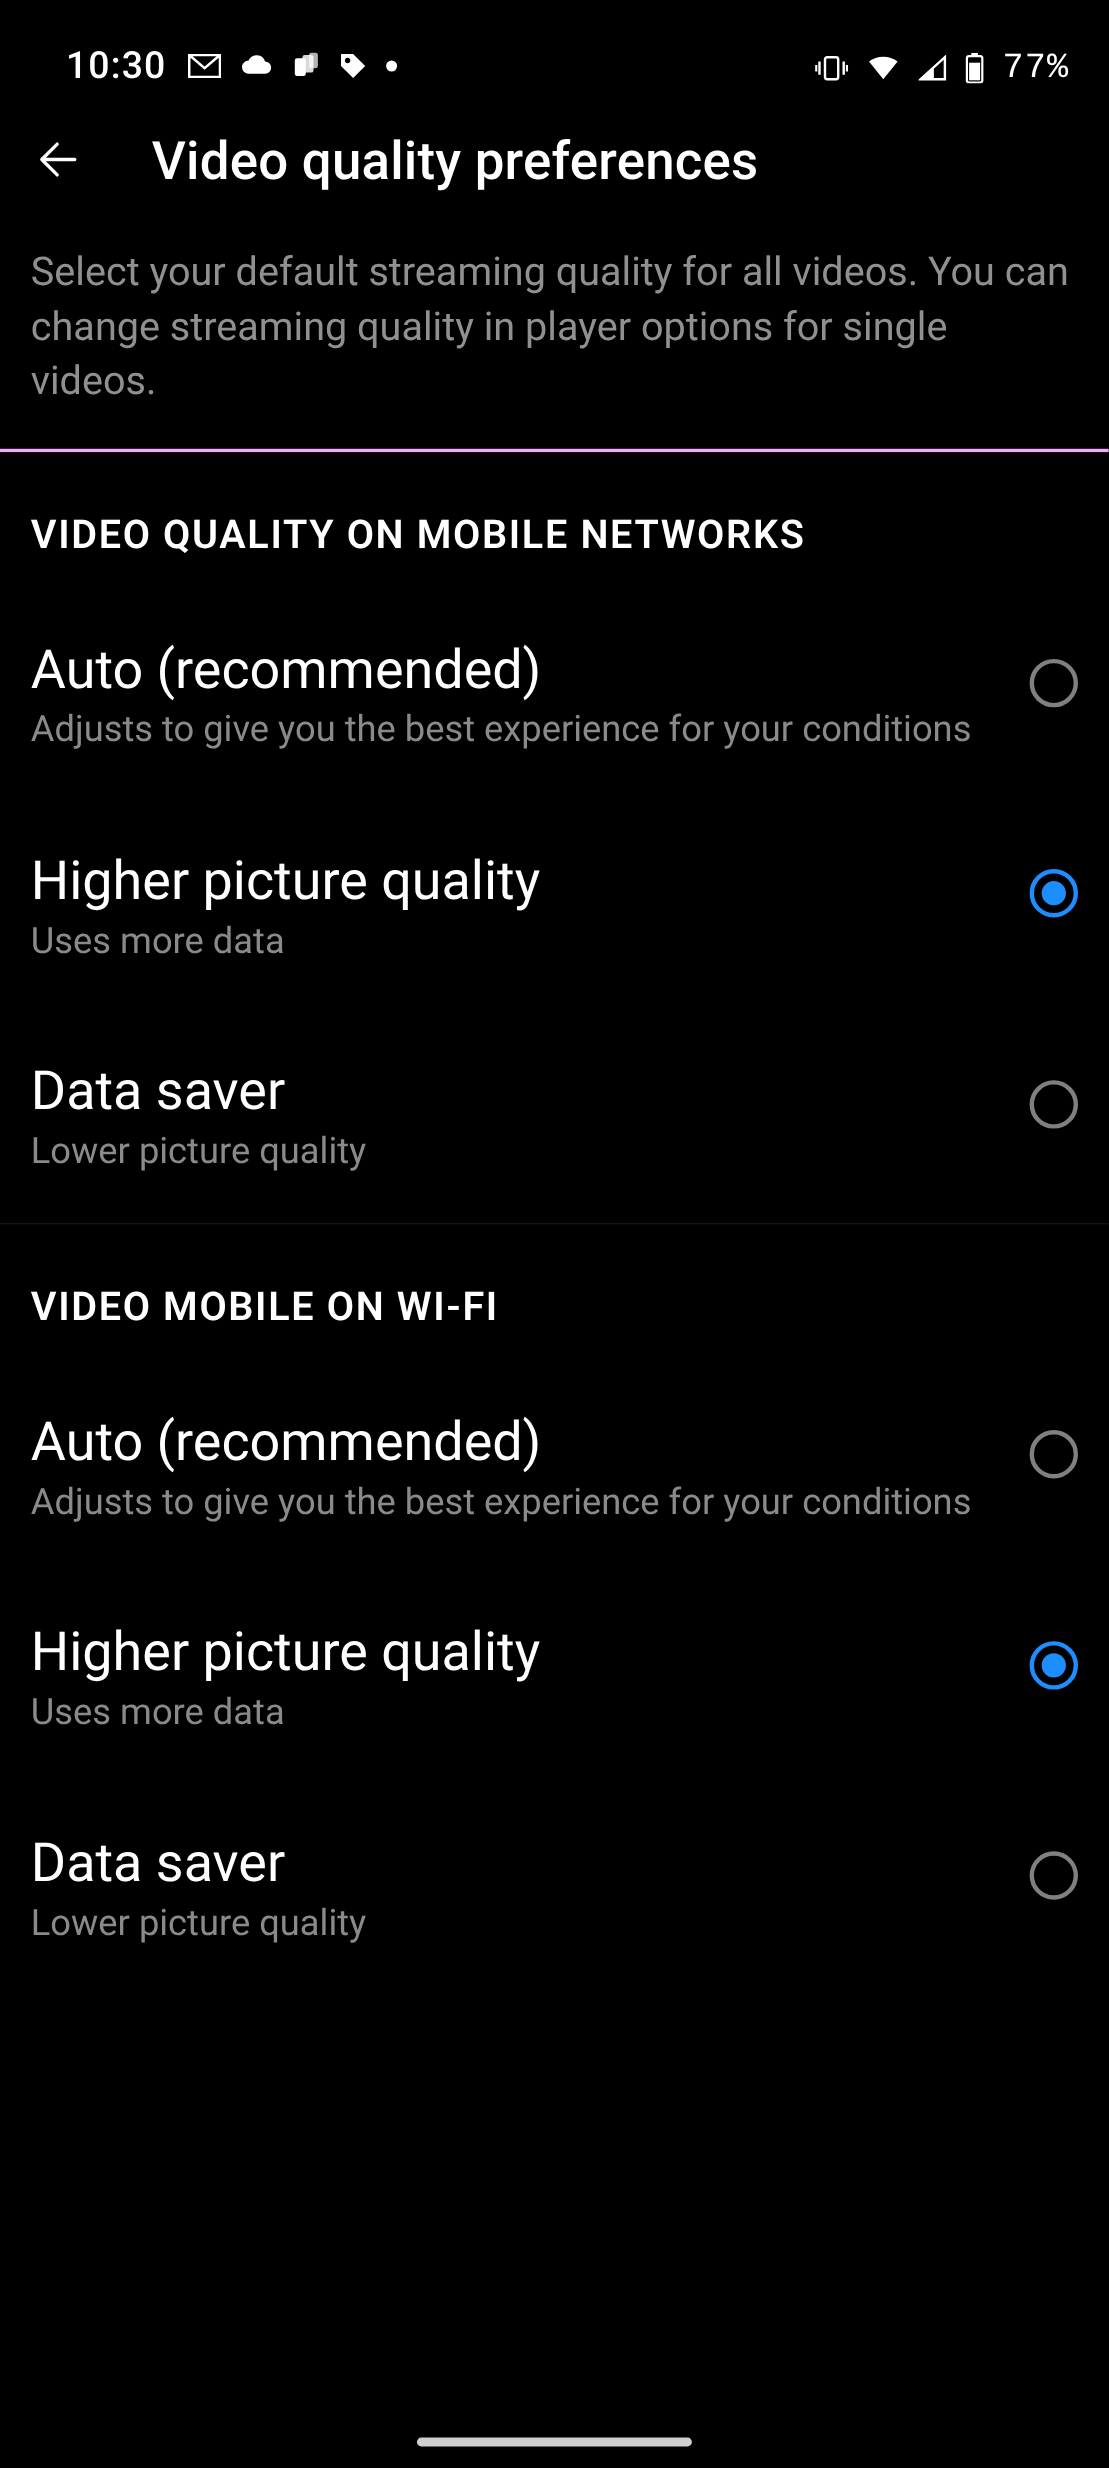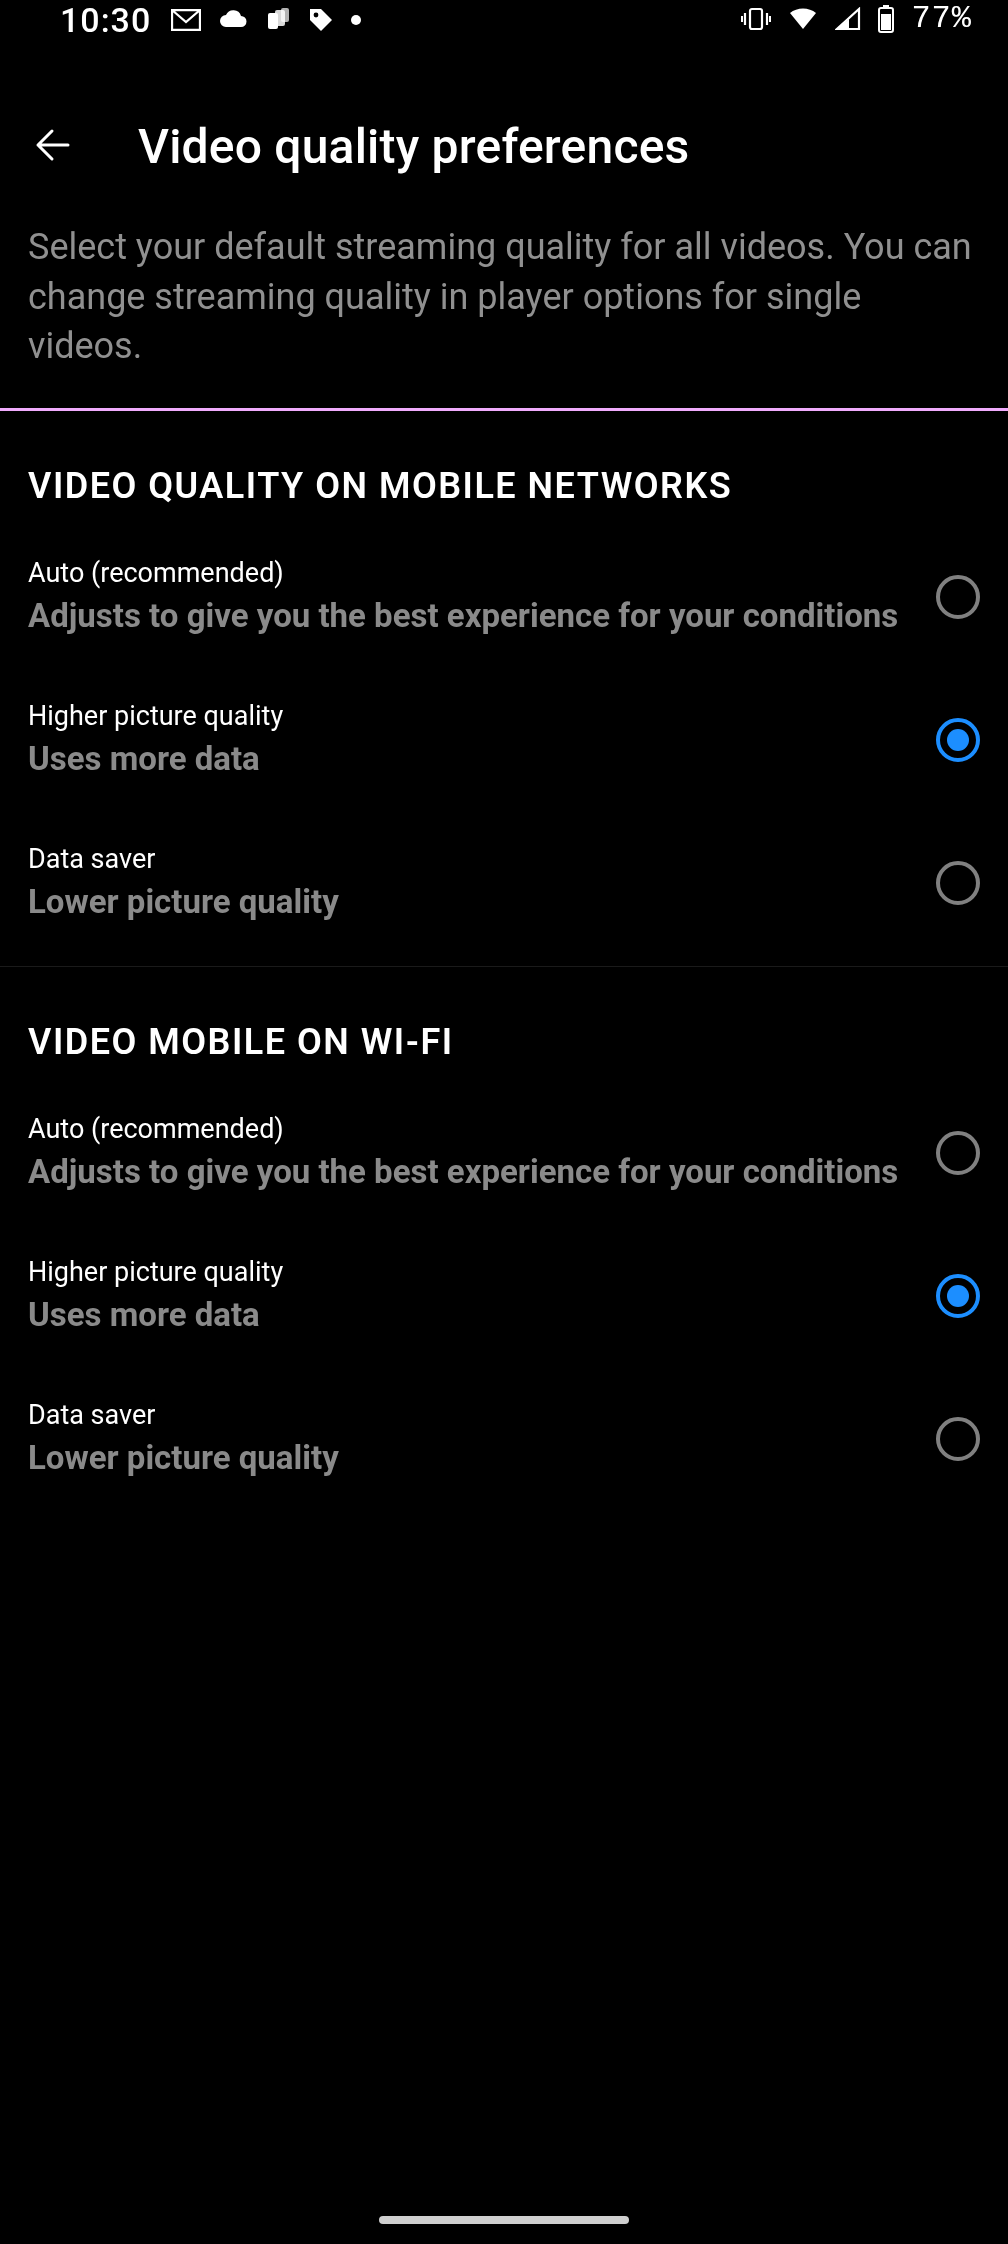--- a/index.html
+++ b/index.html
@@ -9,21 +9,21 @@
     color: #ffffff;
     font-family: Roboto, "Helvetica Neue", Arial, sans-serif;
     position: relative;
     overflow: hidden;
   }
 
   
   .status-bar {
     height: 80px;
     display: flex;
-    align-items: flex-start;
+    align-items: flex-end;
     justify-content: space-between;
     padding: 0 36px 0 60px;
     font-size: 32px;
     font-weight: 500;
     letter-spacing: 1px;
   }
   .status-left, .status-right { display: flex; align-items: center; gap: 16px; }
   .status-left .time { font-size: 34px; font-weight: 500; margin-right: 4px; }
   .status-right .battery-text { font-size: 32px; font-weight: 500; font-family: Liberation Mono, monospace; }
   .status-icon { display: inline-flex; align-items: center; justify-content: center; }
@@ -70,28 +70,29 @@
   
   .option {
     display: flex;
     align-items: center;
     justify-content: space-between;
     padding: 32px 28px 32px 28px;
     cursor: pointer;
   }
   .option-text { flex: 1; padding-right: 24px; }
   .option-title {
-    font-size: 27px;
+    font-size: 49px;
     font-weight: 400;
     color: #ffffff;
     line-height: 1.25;
+    margin-top: 21px;
   }
   .option-sub {
     font-size: 33px;
-    font-weight: 700;
+    font-weight: 400;
     color: #8a8a8a;
     line-height: 1.25;
     margin-top: 4px;
   }
 
   
   .radio {
     width: 44px; height: 44px;
     border-radius: 50%;
     border: 4px solid #808080;

